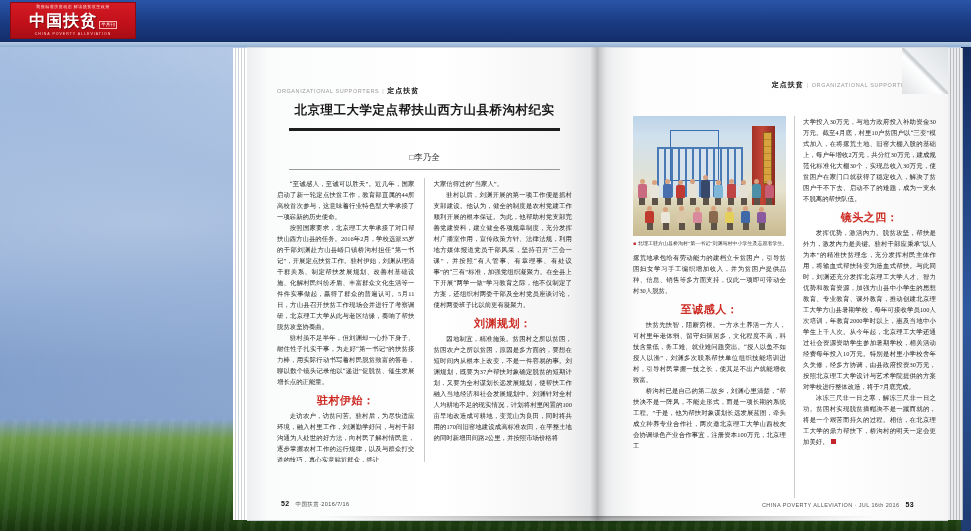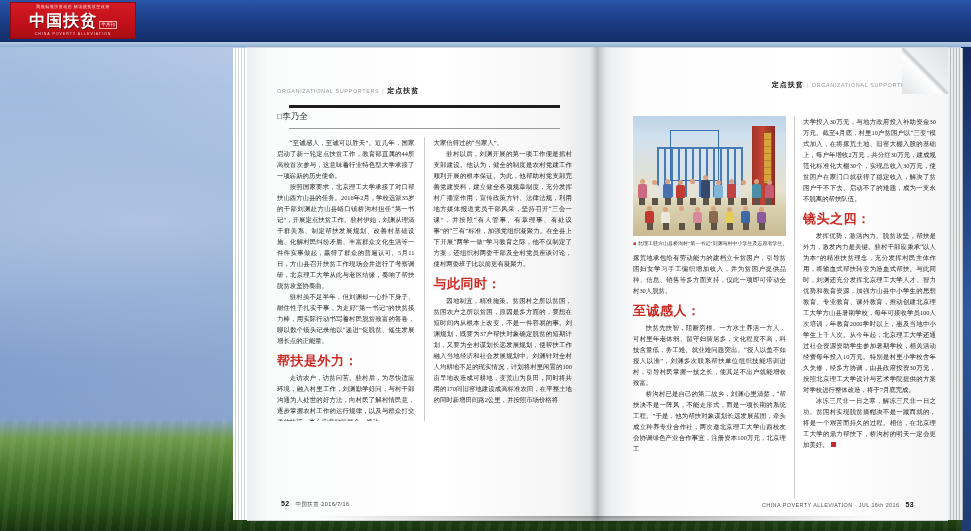--- a/index.html
+++ b/index.html
@@ -58,30 +58,30 @@
   .lp-inner{position:absolute;inset:0;padding:38px 26px 0 30px;box-sizing:border-box;}
   .ph-header{font-size:5.5px;color:#9a9a9a;letter-spacing:.6px;white-space:nowrap;}
   .ph-header .cn{color:#111;font-weight:bold;font-size:7px;font-family:"DejaVu Sans",sans-serif;letter-spacing:1px;}
   .ph-header .sep{color:#bbb;margin:0 3px;}
   .art-title{margin-top:16px;text-align:center;font-size:25px;line-height:28px;font-weight:900;
     color:#151515;font-family:"DejaVu Sans",sans-serif;letter-spacing:1px;}
   .art-subtitle{margin-top:6px;text-align:center;font-size:12.5px;font-weight:bold;color:#1a1a1a;
     font-family:"Liberation Serif",serif;letter-spacing:.5px;}
   .rule-thick{height:2.5px;background:#1d1d1d;margin:9px 12px 0 12px;}
   .rule-thin{height:1px;background:#9a9a9a;margin:5px 12px 0 12px;}
-  .art-author{margin-top:3px;text-align:left;font-size:8.5px;color:#333;font-family:"Liberation Serif",serif;}
+  .art-author{margin-top:21px;text-align:center;font-size:8.5px;color:#333;font-family:"Liberation Serif",serif;}
   .cols{display:flex;margin-top:8px;height:284px;overflow:hidden;}
   .col{box-sizing:border-box;overflow:hidden;}
   .lp-col1{width:50%;padding-right:9px;border-right:1px solid #c9c9c9;}
   .lp-col2{width:50%;padding-left:9px;}
   .col p{margin:0;font-size:6.4px;line-height:11px;text-align:justify;text-indent:2em;color:#262626;
     font-family:"Liberation Serif",serif;}
   .col p.cont{text-indent:0;}
-  .col .lens{margin:6px 0 2px 0;color:#cc2a22;font-size:13px;font-weight:bold;
-    font-family:Liberation Mono, monospace;letter-spacing:.5px;}
+  .col .lens{margin:6px 0 2px 0;color:#cc2a22;font-size:11px;font-weight:bold;
+    font-family:Liberation Mono, monospace;letter-spacing:.5px;text-align:center;}
   .endmark{display:inline-block;width:5px;height:5px;background:#c1272d;margin-left:2px;vertical-align:baseline;}
   .page-footer{position:absolute;bottom:12px;font-size:5.5px;color:#444;letter-spacing:.4px;white-space:nowrap;}
   .pf-left{left:30px;}
   .pf-right{right:30px;text-align:right;color:#555;}
   .pf-no{font-weight:bold;font-size:7px;color:#111;margin:0 4px;}
 
   
   .rp-header{position:absolute;top:32px;right:34px;font-size:5.5px;color:#9a9a9a;letter-spacing:.6px;white-space:nowrap;}
   .rp-header .cn{color:#111;font-weight:bold;font-size:7px;font-family:"DejaVu Sans",sans-serif;letter-spacing:1px;}
   .rp-header .sep{color:#bbb;margin:0 3px;}
@@ -139,35 +139,36 @@
 
 <div class="book">
   <div class="stack-left"></div>
   <div class="stack-right"></div>
 
   <div class="page page-left">
     <div class="lp-inner">
       <div class="ph-header">
         <span>ORGANIZATIONAL SUPPORTERS</span><span class="sep">|</span><span class="cn">定点扶贫</span>
       </div>
+      <div class="art-subtitle">北京理工大学定点帮扶山西方山县桥沟村纪实</div>
       <div class="rule-thick"></div>
       <div class="art-author">□李乃全</div>
       <div class="rule-thin"></div>
       <div class="cols">
         <div class="col lp-col1">
             <p>“至诚感人，至诚可以胜天”。近几年，国家启动了新一轮定点扶贫工作，教育部直属的44所高校首次参与，这意味着行业特色型大学承接了一项崭新的历史使命。</p>
             <p>按照国家要求，北京理工大学承接了对口帮扶山西方山县的任务。2016年2月，学校选派35岁的干部刘渊赴方山县峪口镇桥沟村担任“第一书记”，开展定点扶贫工作。驻村伊始，刘渊从理清干群关系、制定帮扶发展规划、改善村基础设施、化解村民纠纷矛盾、丰富群众文化生活等一件件实事做起，赢得了群众的普遍认可。5月11日，方山县召开扶贫工作现场会并进行了考察调研，北京理工大学从此与老区结缘，奏响了帮扶脱贫攻坚协奏曲。</p>
             <p>驻村虽不足半年，但刘渊却一心扑下身子、耐住性子扎实干事，为走好“第一书记”的扶贫接力棒，用实际行动书写着村民脱贫致富的答卷，聊以数个镜头记录他以“递进”促脱贫、催生发展增长点的正能量。</p>
-            <div class="lens">帮扶是外力：</div>
+            <div class="lens">驻村伊始：</div>
             <p>走访农户，访贫问苦。驻村后，为尽快适应环境，融入村里工作，刘渊勤学好问，与村干部沟通为人处世的好方法，向村民了解村情民意，逐步掌握农村工作的运行规律，以及与群众打交道的技巧，真心实意贴近群众，终让</p>
           </div>
         <div class="col lp-col2">
             <p class="cont">大家信得过的“当家人”。</p>
             <p>驻村以后，刘渊开展的第一项工作便是抓村支部建设。他认为，健全的制度是农村党建工作顺利开展的根本保证。为此，他帮助村党支部完善党建资料，建立健全各项规章制度，充分发挥村广播室作用，宣传政策方针、法律法规，利用地方媒体报道党员干部风采，坚持召开“三会一课”，并按照“有人管事、有章理事、有处议事”的“三有”标准，加强党组织凝聚力。在全县上下开展“两学一做”学习教育之际，他不仅制定了方案，还组织村两委干部及全村党员座谈讨论，使村两委班子比以前更有凝聚力。</p>
-            <div class="lens">与此同时：</div>
+            <div class="lens">刘渊规划：</div>
             <p>因地制宜，精准施策。贫困村之所以贫困，贫困农户之所以贫困，原因是多方面的，要想在短时间内从根本上改变，不是一件容易的事。刘渊规划，既要为37户帮扶对象确定脱贫的短期计划，又要为全村谋划长远发展规划，使帮扶工作融入当地经济和社会发展规划中。刘渊针对全村人均耕地不足的现实情况，计划将村里闲置的100亩旱地改造成可耕地，变荒山为良田，同时将共用的170间旧窑地建设成高标准农田，在平整土地的同时新增田间路2公里，并按照市场价格将</p>
           </div>
       </div>
     </div>
     <div class="page-footer pf-left">
       <span class="pf-no">52</span>
       <span>中国扶贫·2016/7/16</span>
     </div>
   </div>
 

